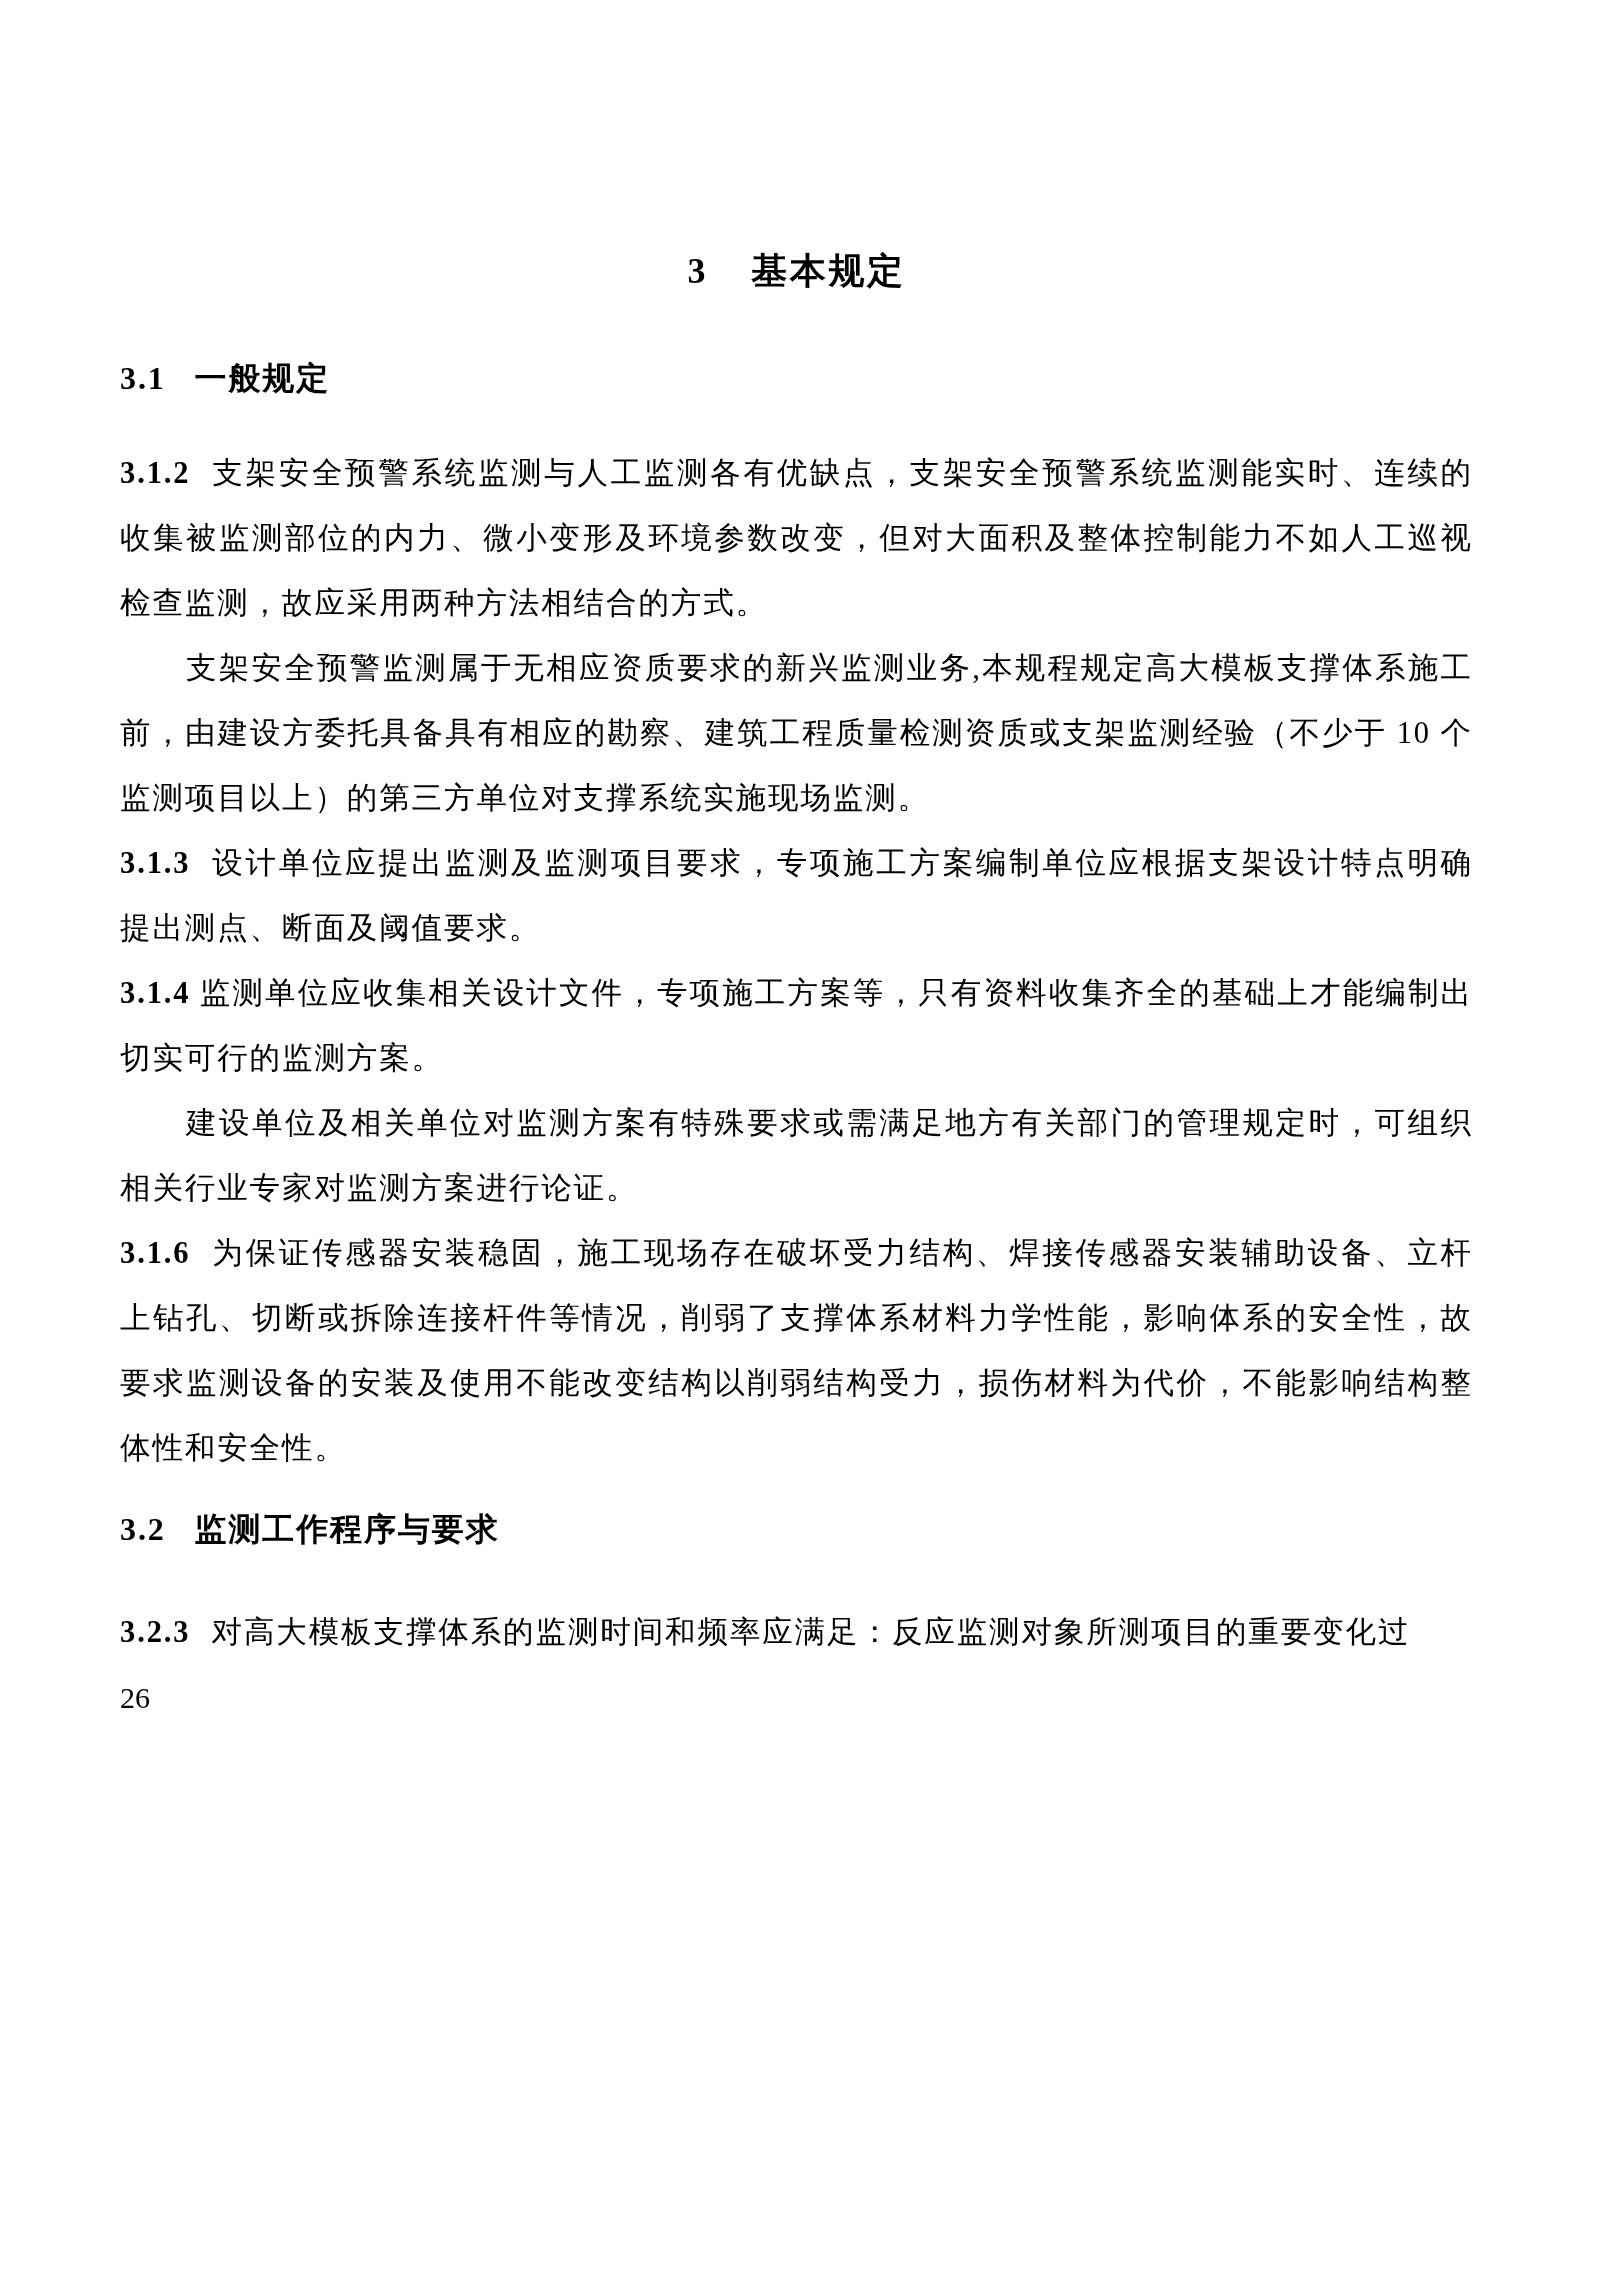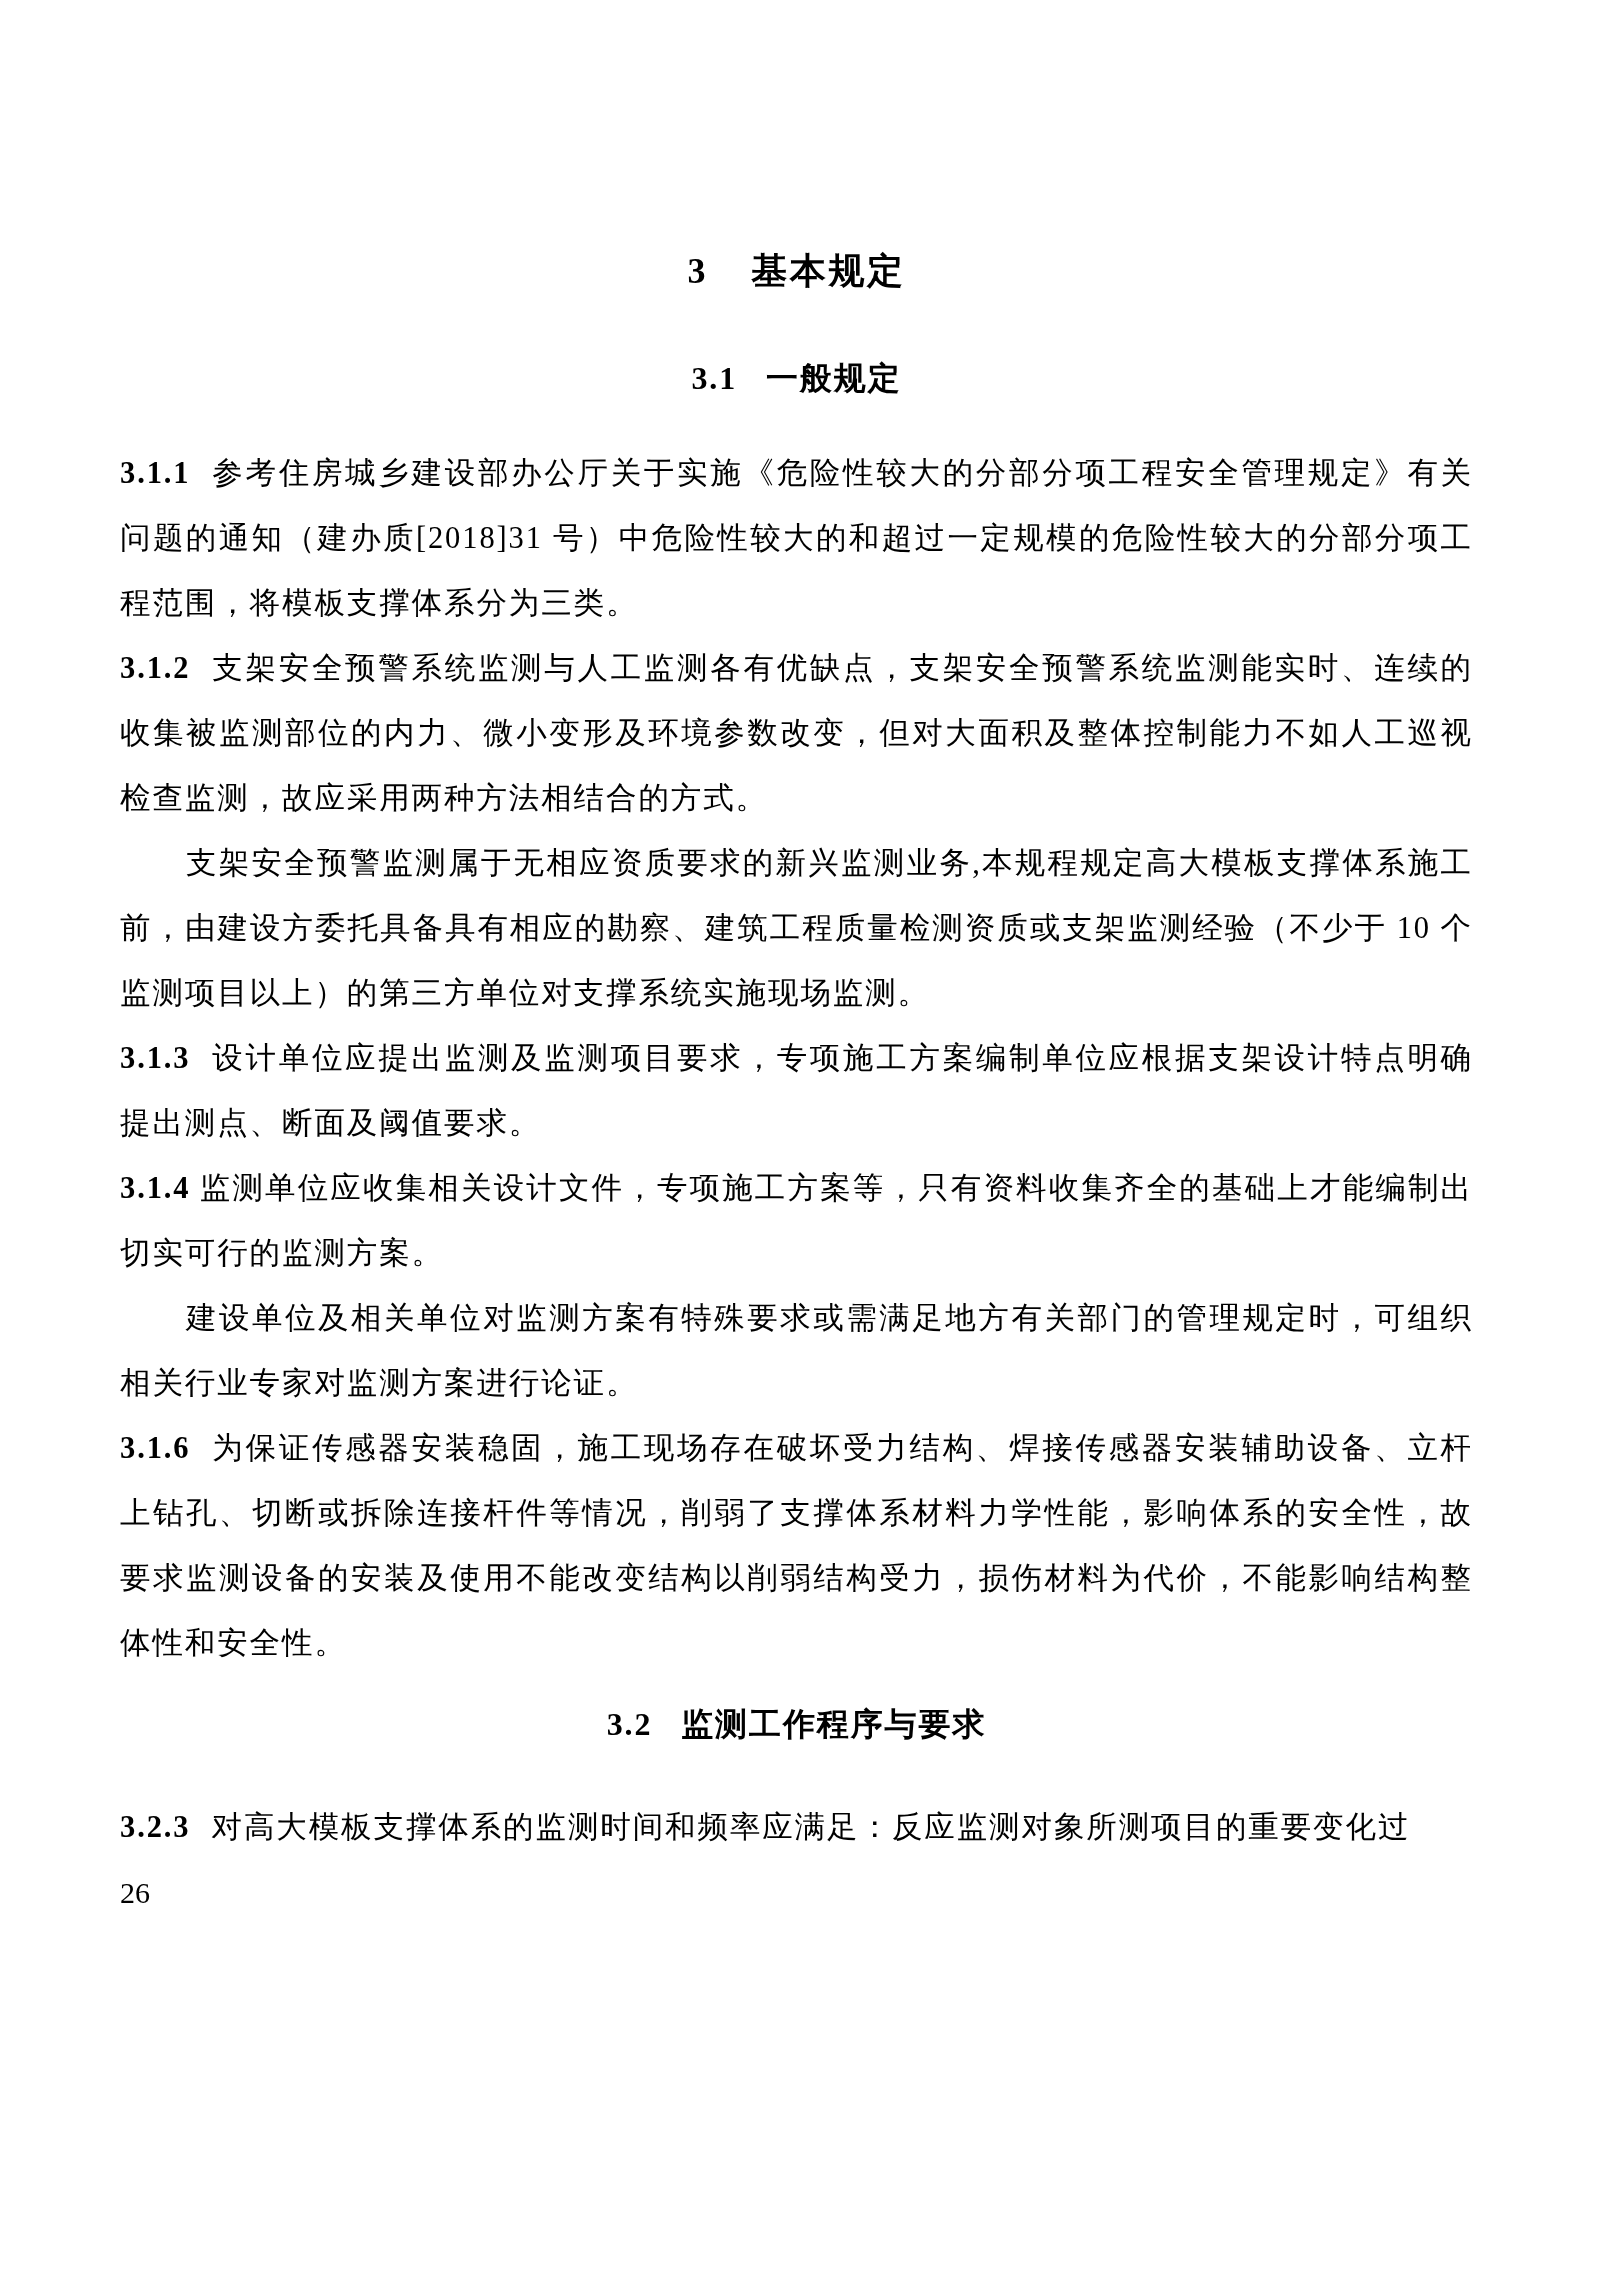--- a/index.html
+++ b/index.html
@@ -26,21 +26,20 @@
     margin: 0;
     letter-spacing: 2.6px;
   }
   h1.chapter .num {
     margin-right: 1.2em;
   }
   h2.section {
     font-size: 32px;
     line-height: 1;
     font-weight: bold;
-    text-align: center;
     margin: 73px 0 0 0;
     letter-spacing: 1.9px;
   }
   h2.section .num {
     margin-right: 0.9em;
   }
   h2.section.second {
     margin-top: 32px;
   }
   .bodytext {
@@ -75,21 +74,20 @@
 </head>
 <body>
 
 <div class="content">
 
   <h1 class="chapter"><span class="num">3</span><span>基本规定</span></h1>
 
   <h2 class="section"><span class="num">3.1</span><span>一般规定</span></h2>
 
   <div class="bodytext">
-    <p class="para gap-wide"><b class="label">3.1.1</b><span>参考住房城乡建设部办公厅关于实施《危险性较大的分部分项工程安全管理规定》有关问题的通知（建办质[2018]31 号）中危险性较大的和超过一定规模的危险性较大的分部分项工程范围，将模板支撑体系分为三类。</span></p>
 
     <p class="para gap-wide"><b class="label">3.1.2</b><span>支架安全预警系统监测与人工监测各有优缺点，支架安全预警系统监测能实时、连续的收集被监测部位的内力、微小变形及环境参数改变，但对大面积及整体控制能力不如人工巡视检查监测，故应采用两种方法相结合的方式。</span></p>
 
     <p class="para indented"><span>支架安全预警监测属于无相应资质要求的新兴监测业务,本规程规定高大模板支撑体系施工前，由建设方委托具备具有相应的勘察、建筑工程质量检测资质或支架监测经验（不少于 10 个监测项目以上）的第三方单位对支撑系统实施现场监测。</span></p>
 
     <p class="para gap-wide"><b class="label">3.1.3</b><span>设计单位应提出监测及监测项目要求，专项施工方案编制单位应根据支架设计特点明确提出测点、断面及阈值要求。</span></p>
 
     <p class="para gap-narrow"><b class="label">3.1.4</b><span>监测单位应收集相关设计文件，专项施工方案等，只有资料收集齐全的基础上才能编制出切实可行的监测方案。</span></p>
 
     <p class="para indented"><span>建设单位及相关单位对监测方案有特殊要求或需满足地方有关部门的管理规定时，可组织相关行业专家对监测方案进行论证。</span></p>

